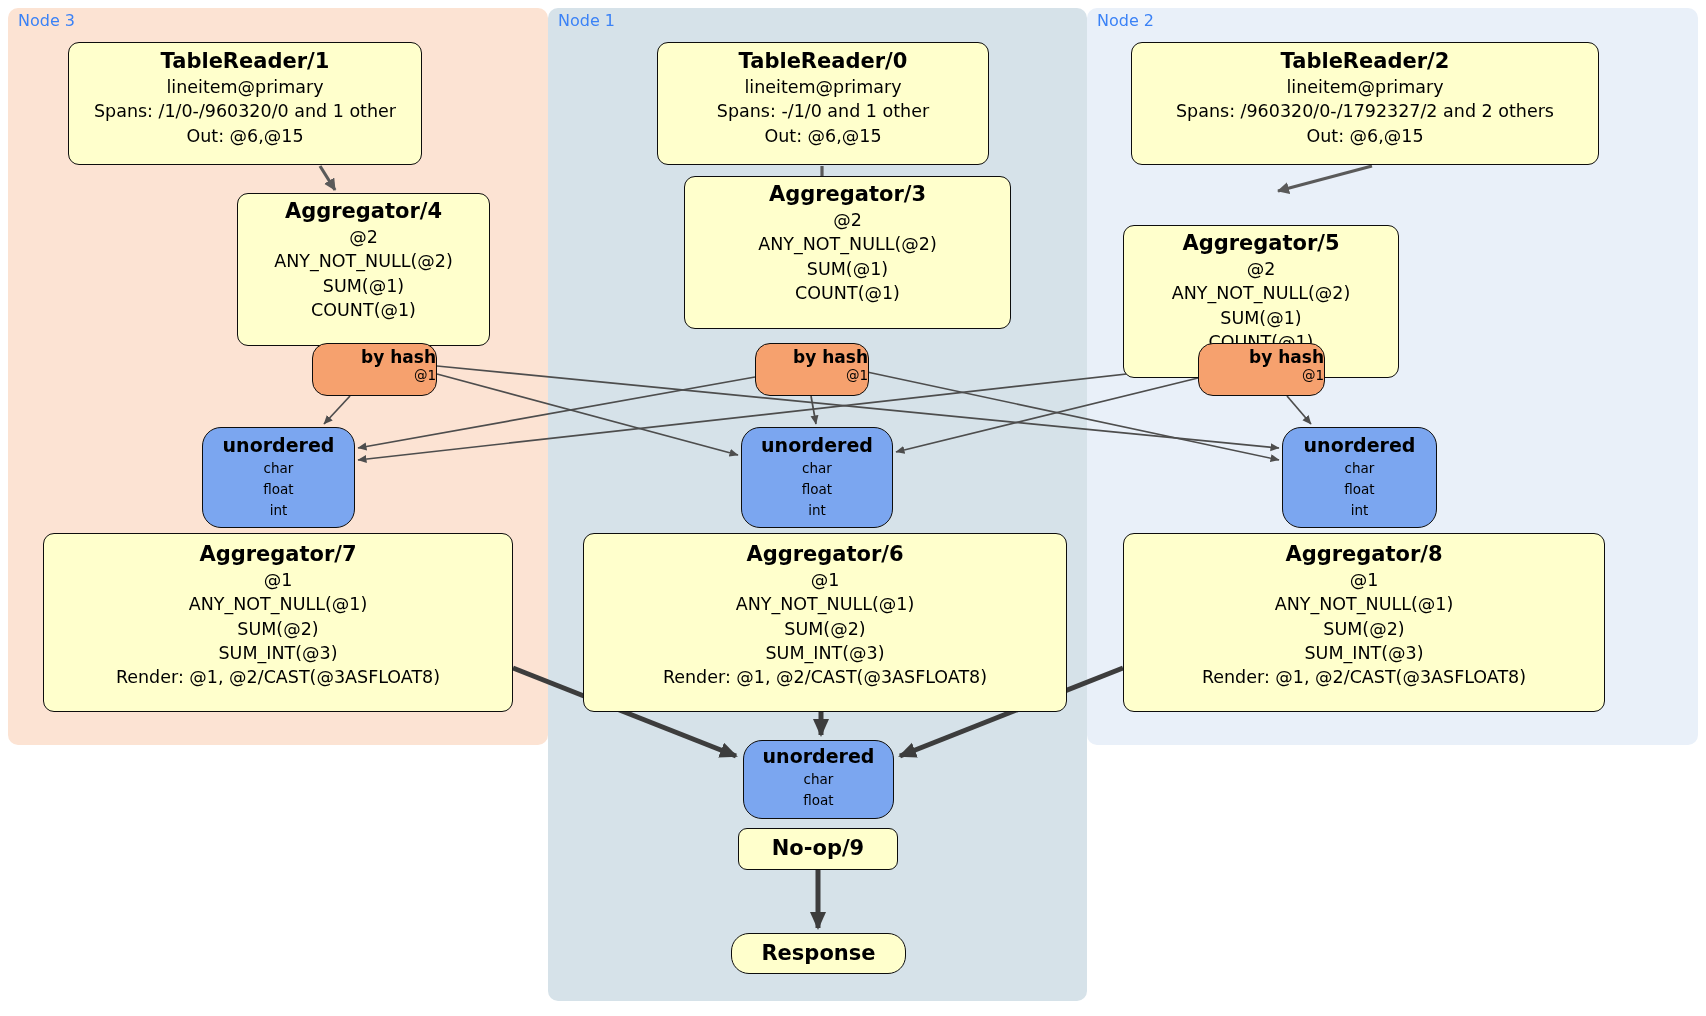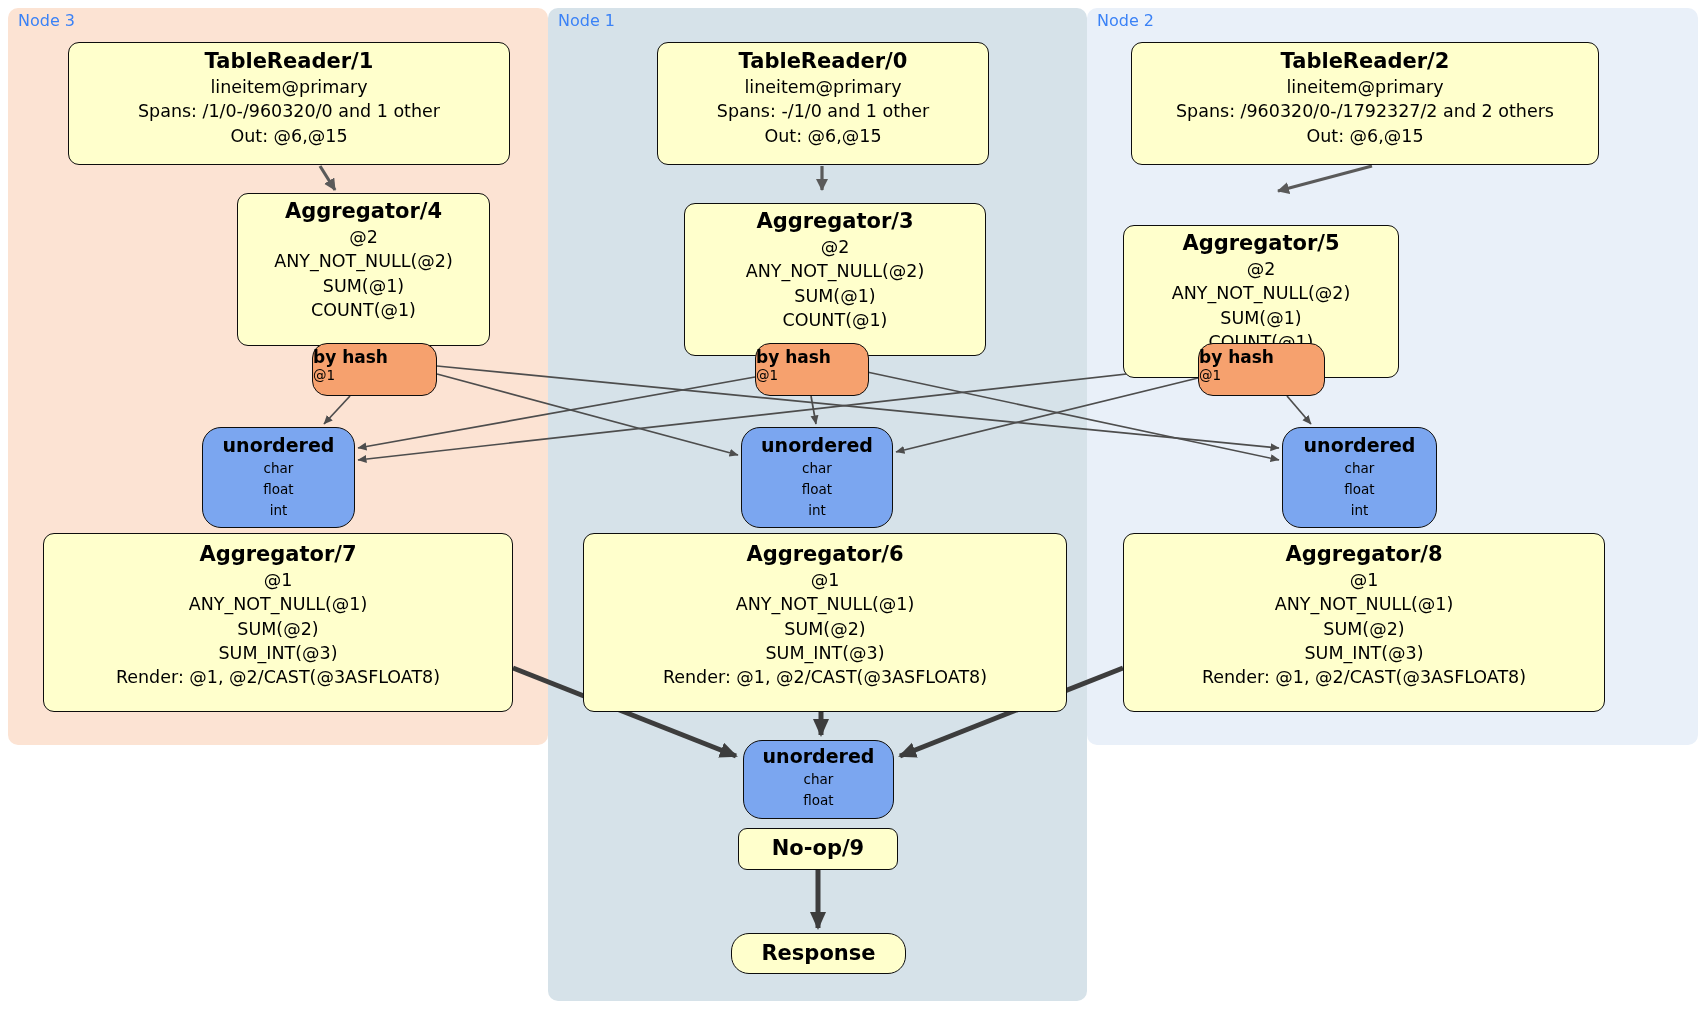--- a/index.html
+++ b/index.html
@@ -14,21 +14,21 @@
     position:absolute;z-index:3;box-sizing:border-box;background:#ffffcc;
     border:1.7px solid #0d0d0d;border-radius:11px;text-align:center;
   }
   .box .title{font-weight:bold;font-size:21px;line-height:1.3;}
   .box .line{font-size:17.5px;line-height:1.38;}
   .tr{padding-top:5px;}
   .agg-top{padding-top:4px;}
   .agg-bot{padding-top:7px;}
   .router{
     position:absolute;z-index:4;box-sizing:border-box;background:#f6a16e;
-    border:1.9px solid #0d0d0d;border-radius:15px;text-align:left;padding-top:3px;
+    border:1.9px solid #0d0d0d;border-radius:15px;text-align:right;padding-top:3px;padding-left:20px;
   }
   .router .r-title{font-weight:bold;font-size:17px;line-height:1.2;}
   .router .r-detail{font-size:13.5px;line-height:1.25;}
   .sync{
     position:absolute;z-index:3;box-sizing:border-box;background:#7ba6f0;
     border:1.9px solid #0d0d0d;border-radius:19px;text-align:center;padding-top:6px;
   }
   .sync .s-title{font-weight:bold;font-size:19px;line-height:1.25;}
   .sync .s-type{font-size:13.5px;line-height:1.55;}
   .mini{
@@ -75,21 +75,21 @@
     <line x1="1198" y1="366" x2="358" y2="460" stroke="#4d4d4d" stroke-width="1.7" marker-end="url(#ah-thin)"></line>
     <line x1="1198" y1="378" x2="896" y2="452" stroke="#4d4d4d" stroke-width="1.7" marker-end="url(#ah-thin)"></line>
     <line x1="1287" y1="396" x2="1311" y2="424" stroke="#4d4d4d" stroke-width="1.7" marker-end="url(#ah-thin)"></line>
 
     <line x1="513" y1="668" x2="736" y2="756" stroke="#3d3d3d" stroke-width="5" marker-end="url(#ah-thick)"></line>
     <line x1="821" y1="712" x2="821" y2="735" stroke="#3d3d3d" stroke-width="5" marker-end="url(#ah-thick)"></line>
     <line x1="1123" y1="668" x2="900" y2="756" stroke="#3d3d3d" stroke-width="5" marker-end="url(#ah-thick)"></line>
     <line x1="818" y1="863" x2="818" y2="928" stroke="#3d3d3d" stroke-width="5" marker-end="url(#ah-thick)"></line>
   </svg>
 
-  <div class="box tr" style="left:68px;top:42px;width:442px;height:123px;">
+  <div class="box tr" style="left:68px;top:42px;width:354px;height:123px;">
     <div class="title">TableReader/1</div>
     <div class="line">lineitem@primary</div>
     <div class="line">Spans: /1/0-/960320/0 and 1 other</div>
     <div class="line">Out: @6,@15</div>
   </div>
 
   <div class="box agg-top" style="left:237px;top:193px;width:253px;height:153px;">
     <div class="title">Aggregator/4</div>
     <div class="line">@2</div>
     <div class="line">ANY_NOT_NULL(@2)</div>
@@ -118,21 +118,21 @@
     <div class="line">Render: @1, @2/CAST(@3ASFLOAT8)</div>
   </div>
 
   <div class="box tr" style="left:657px;top:42px;width:332px;height:123px;">
     <div class="title">TableReader/0</div>
     <div class="line">lineitem@primary</div>
     <div class="line">Spans: -/1/0 and 1 other</div>
     <div class="line">Out: @6,@15</div>
   </div>
 
-  <div class="box agg-top" style="left:684px;top:203px;width:302px;height:153px;">
+  <div class="box agg-top" style="left:684px;top:176px;width:327px;height:153px;">
     <div class="title">Aggregator/3</div>
     <div class="line">@2</div>
     <div class="line">ANY_NOT_NULL(@2)</div>
     <div class="line">SUM(@1)</div>
     <div class="line">COUNT(@1)</div>
   </div>
 
   <div class="router" style="left:755px;top:343px;width:114px;height:53px;">
     <div class="r-title">by hash</div>
     <div class="r-detail">@1</div>

